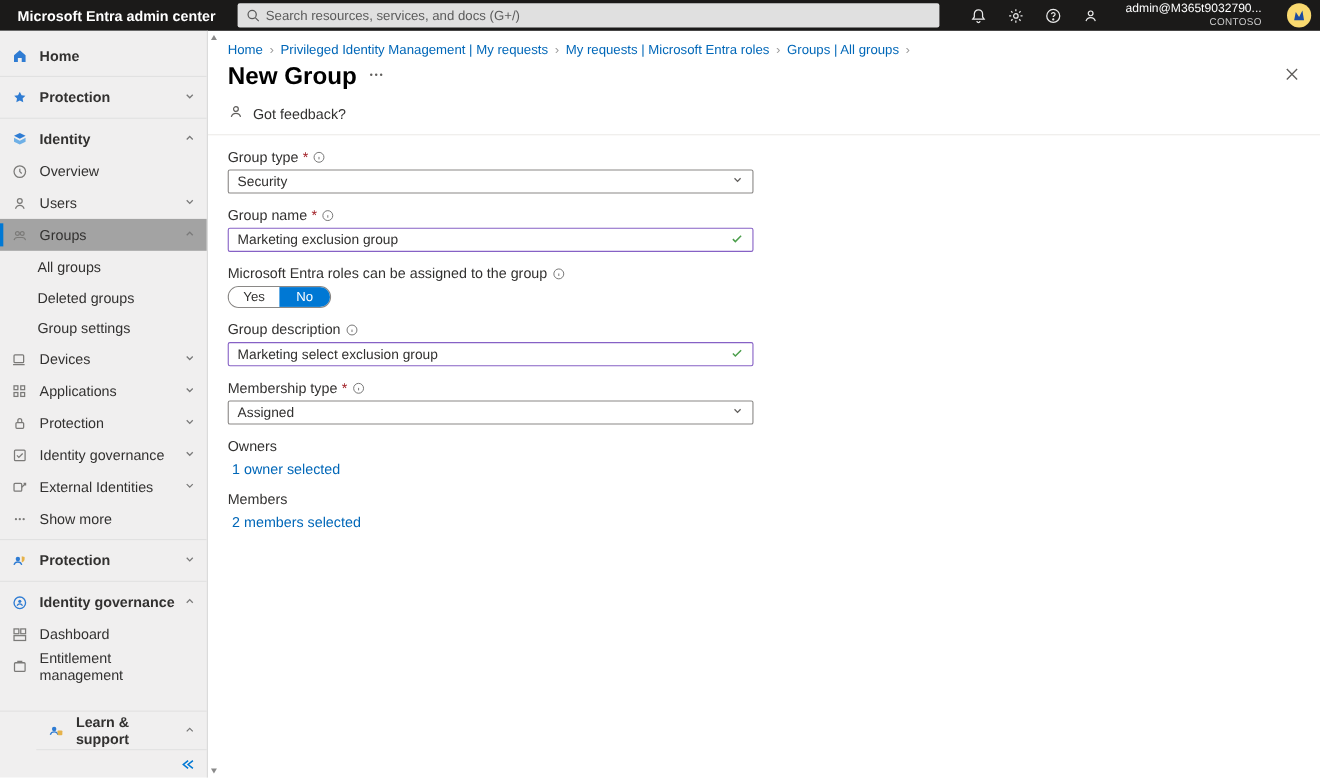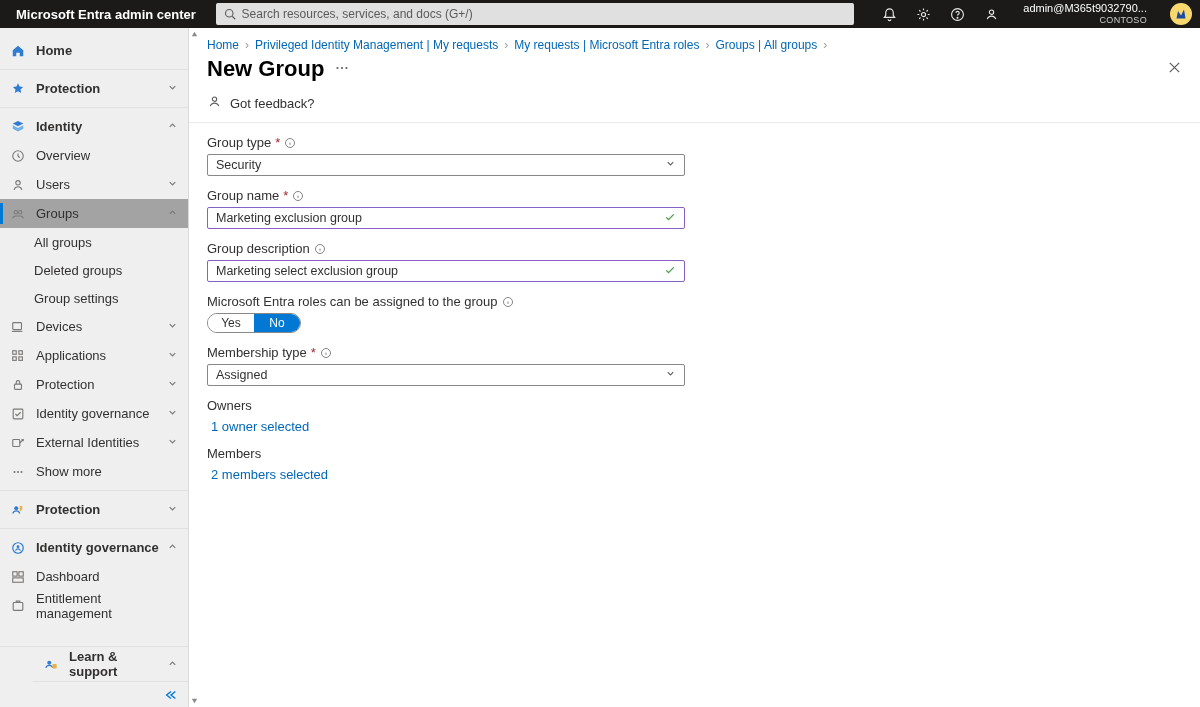--- a/index.html
+++ b/index.html
@@ -488,56 +488,56 @@
             <span>Marketing exclusion group</span>
             <span class="check"><svg width="12" height="12" viewBox="0 0 16 16" fill="none" stroke="#4b9e4b" stroke-width="1.8">
                   <path d="M3 8.5l3 3 7-7"></path>
                 </svg></span>
           </div>
         </div>
       </div>
 
       <div class="fld">
         <div class="fld-label">
+          <span>Microsoft Entra roles can be assigned to the group</span>
+          <span class="info-ico">
+              <svg width="12" height="12" viewBox="0 0 16 16" fill="none" stroke="#767676" stroke-width="1.2">
+                <circle cx="8" cy="8" r="6"></circle>
+                <path d="M8 5.2v.01M8 7.5v3"></path>
+              </svg>
+            </span>
+        </div>
+        <div class="toggle">
+          <div class="toggle-opt off">Yes</div>
+          <div class="toggle-opt on">No</div>
+        </div>
+      </div>
+
+      <div class="fld">
+        <div class="fld-label">
           <span>Group description</span>
           <span class="info-ico">
               <svg width="12" height="12" viewBox="0 0 16 16" fill="none" stroke="#767676" stroke-width="1.2">
                 <circle cx="8" cy="8" r="6"></circle>
                 <path d="M8 5.2v.01M8 7.5v3"></path>
               </svg>
             </span>
         </div>
         <div class="textbox">
           <div class="text-box">
             <span>Marketing select exclusion group</span>
             <span class="check"><svg width="12" height="12" viewBox="0 0 16 16" fill="none" stroke="#4b9e4b" stroke-width="1.8">
                   <path d="M3 8.5l3 3 7-7"></path>
                 </svg></span>
           </div>
         </div>
       </div>
 
       <div class="fld">
         <div class="fld-label">
-          <span>Microsoft Entra roles can be assigned to the group</span>
-          <span class="info-ico">
-              <svg width="12" height="12" viewBox="0 0 16 16" fill="none" stroke="#767676" stroke-width="1.2">
-                <circle cx="8" cy="8" r="6"></circle>
-                <path d="M8 5.2v.01M8 7.5v3"></path>
-              </svg>
-            </span>
-        </div>
-        <div class="toggle">
-          <div class="toggle-opt off">Yes</div>
-          <div class="toggle-opt on">No</div>
-        </div>
-      </div>
-
-      <div class="fld">
-        <div class="fld-label">
           <span>Membership type</span>
           <span class="req">*</span>
           <span class="info-ico">
               <svg width="12" height="12" viewBox="0 0 16 16" fill="none" stroke="#767676" stroke-width="1.2">
                 <circle cx="8" cy="8" r="6"></circle>
                 <path d="M8 5.2v.01M8 7.5v3"></path>
               </svg>
             </span>
         </div>
         <div class="select">

